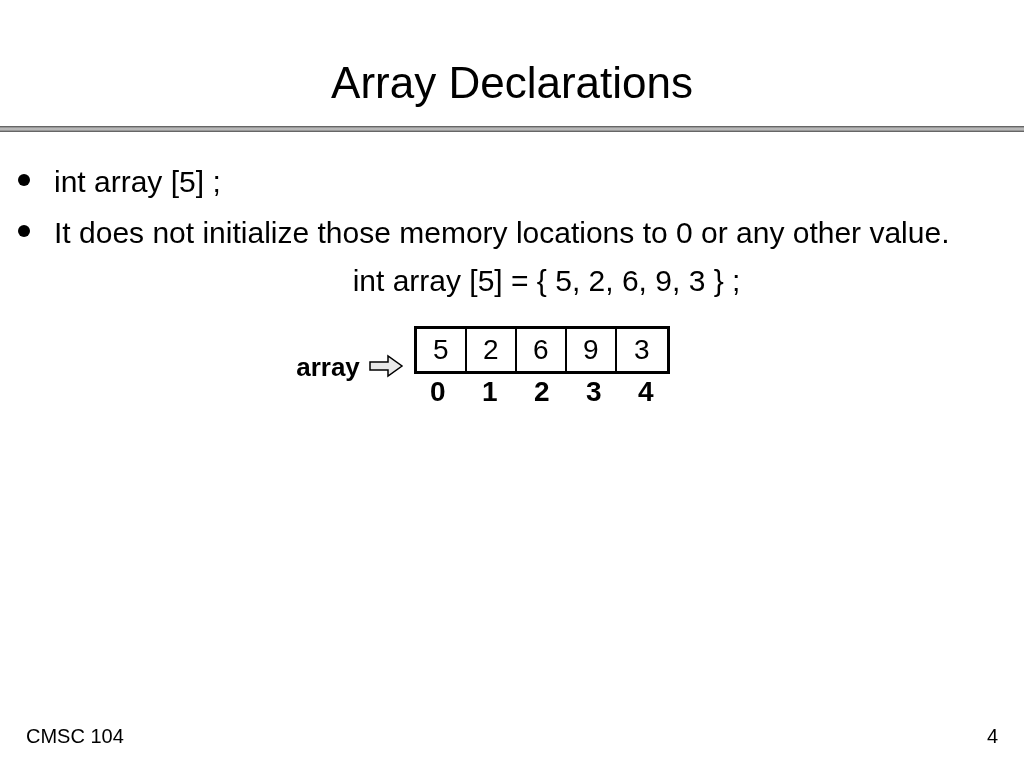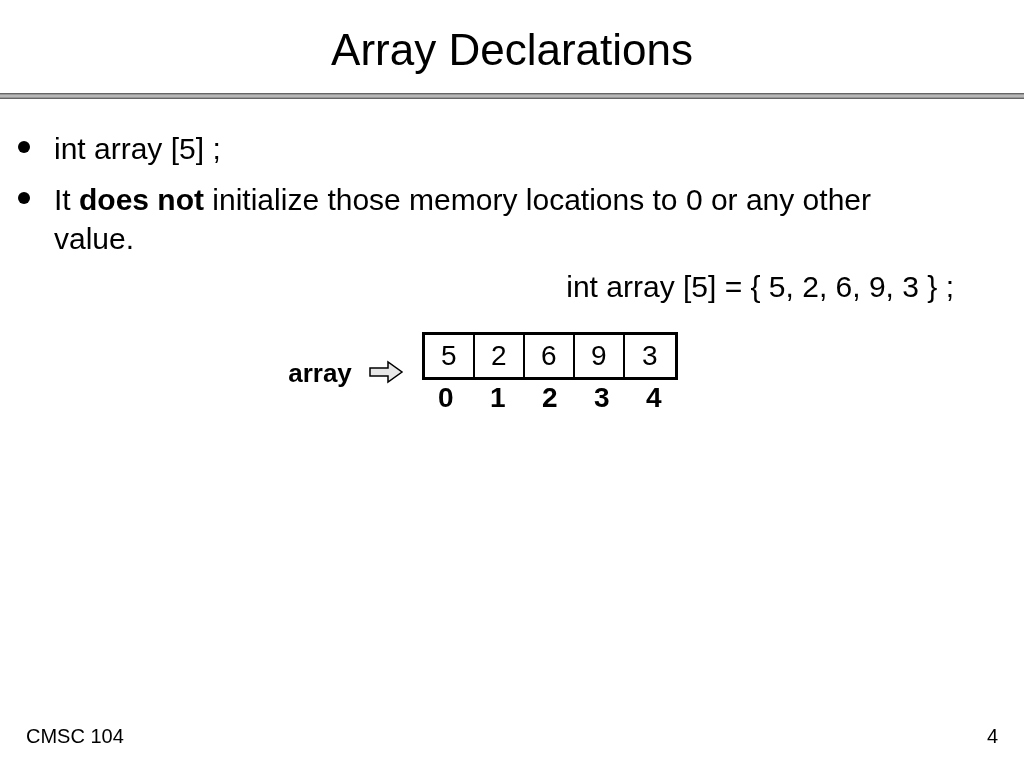--- a/index.html
+++ b/index.html
@@ -12,21 +12,21 @@
       height: 768px;
       font-family: Arial, Helvetica, sans-serif;
       background: #ffffff;
       position: relative;
       overflow: hidden;
     }
     .slide-title {
       text-align: center;
       font-size: 44px;
       font-weight: normal;
-      padding-top: 25px;
+      padding-top: 58px;
       padding-bottom: 18px;
       color: #000;
     }
     .divider {
       width: 100%;
       height: 6px;
       background: linear-gradient(to bottom, #888 0%, #bbb 40%, #eee 50%, #bbb 60%, #888 100%);
       border-top: 1px solid #666;
       border-bottom: 1px solid #666;
     }
@@ -47,36 +47,35 @@
       content: "";
       position: absolute;
       left: -36px;
       top: 12px;
       width: 12px;
       height: 12px;
       background: #000;
       border-radius: 50%;
     }
     .bold {
-      font-weight: bold;
+      font-weight: normal;
     }
     .code-line {
       font-size: 30px;
-      text-align: right;
+      text-align: center;
       margin-left: 85px;
       margin-top: 0;
       color: #000;
     }
     .array-diagram {
       display: flex;
       align-items: center;
       justify-content: center;
       margin-top: 28px;
       margin-left: -40px;
-      gap: 8px;
     }
     .array-label {
       font-size: 26px;
       font-weight: bold;
       margin-right: 8px;
     }
     .arrow {
       margin-right: 8px;
       margin-top: -2px;
     }

